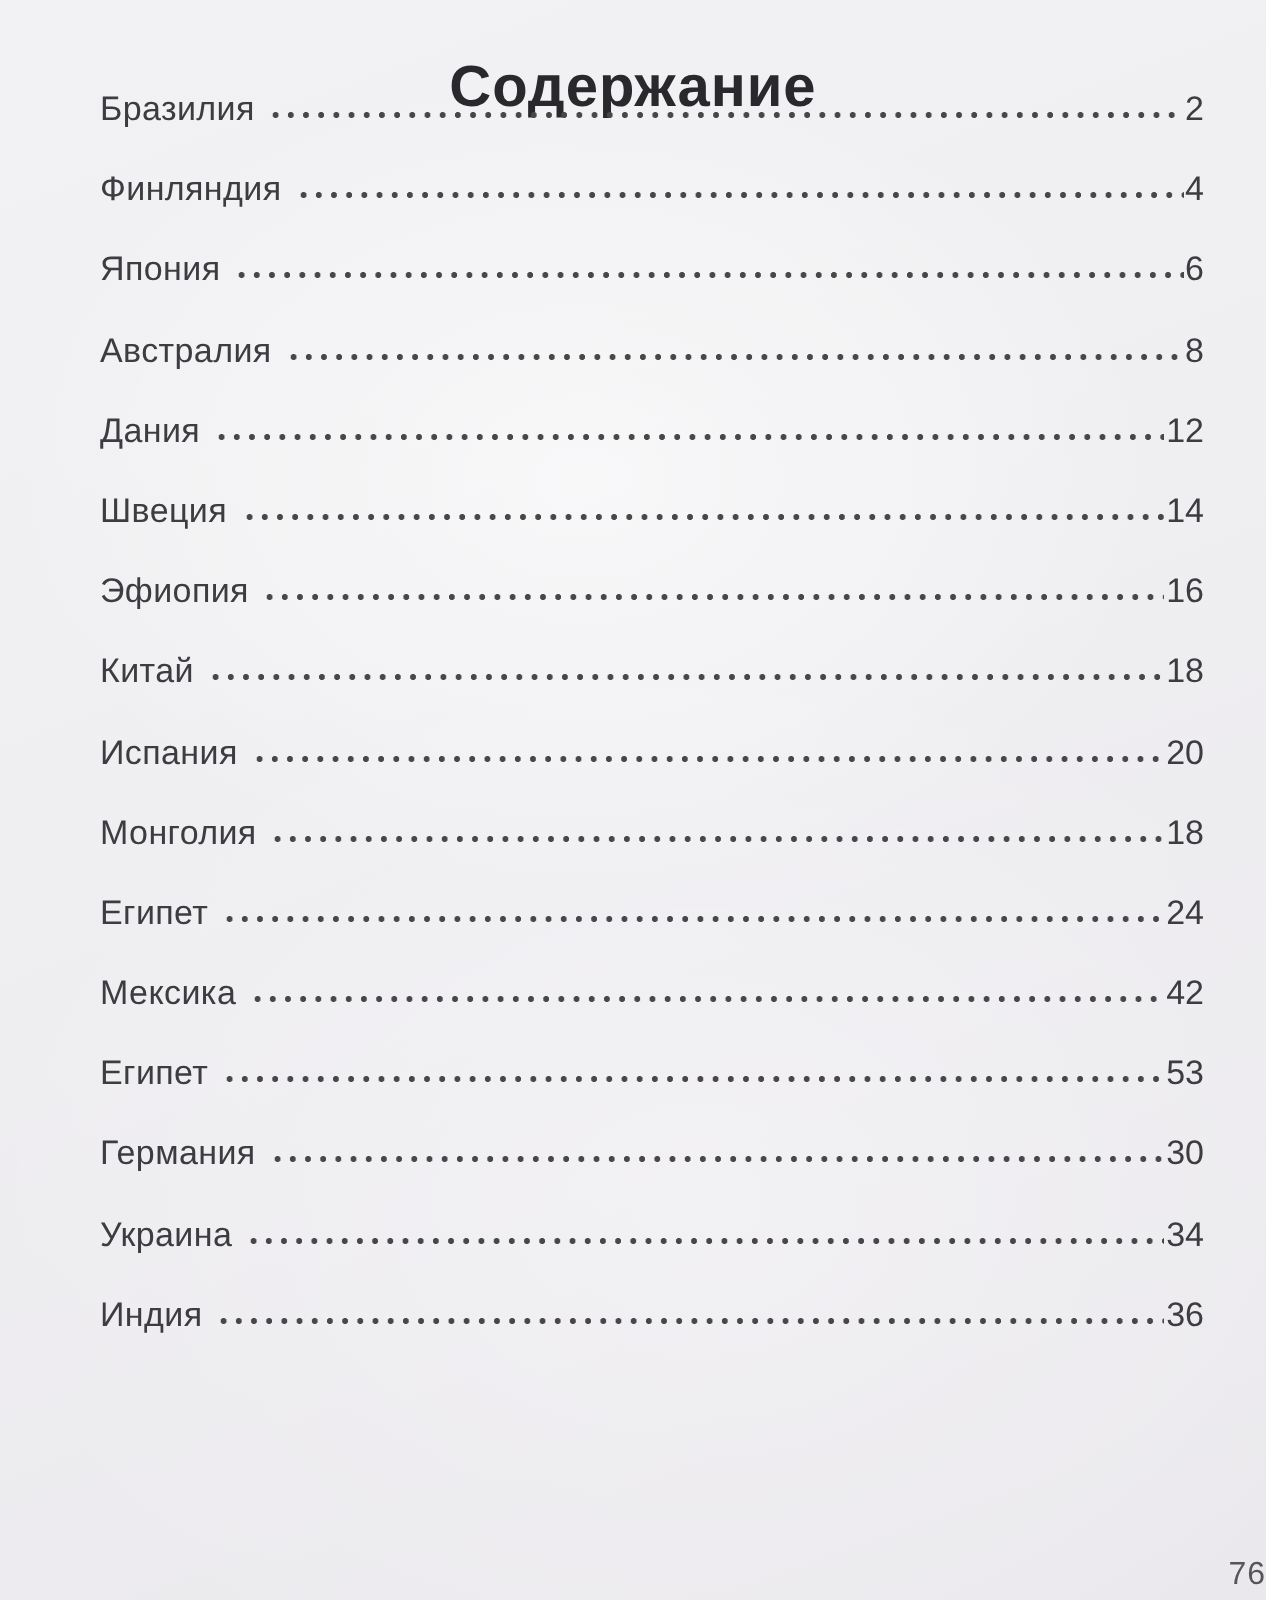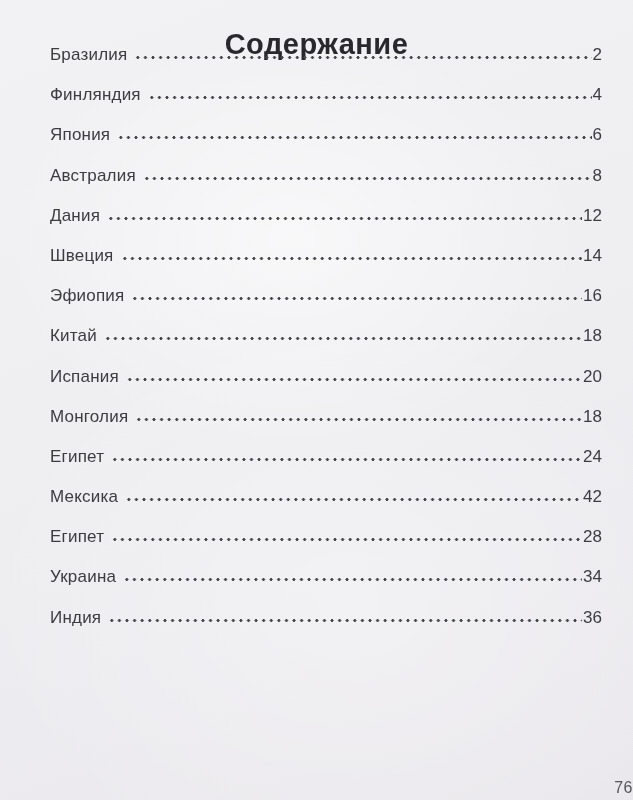--- a/index.html
+++ b/index.html
@@ -138,21 +138,26 @@
     <span class="toc-num">24</span>
   </div>
       <div class="toc-row">
     <span class="toc-label">Мексика</span>
     <span class="leader"></span>
     <span class="toc-num">42</span>
   </div>
       <div class="toc-row">
     <span class="toc-label">Египет</span>
     <span class="leader"></span>
-    <span class="toc-num">28</span>
+    <span class="toc-num">53</span>
+  </div>
+      <div class="toc-row">
+    <span class="toc-label">Германия</span>
+    <span class="leader"></span>
+    <span class="toc-num">30</span>
   </div>
       <div class="toc-row">
     <span class="toc-label">Украина</span>
     <span class="leader"></span>
     <span class="toc-num">34</span>
   </div>
       <div class="toc-row">
     <span class="toc-label">Индия</span>
     <span class="leader"></span>
     <span class="toc-num">36</span>

